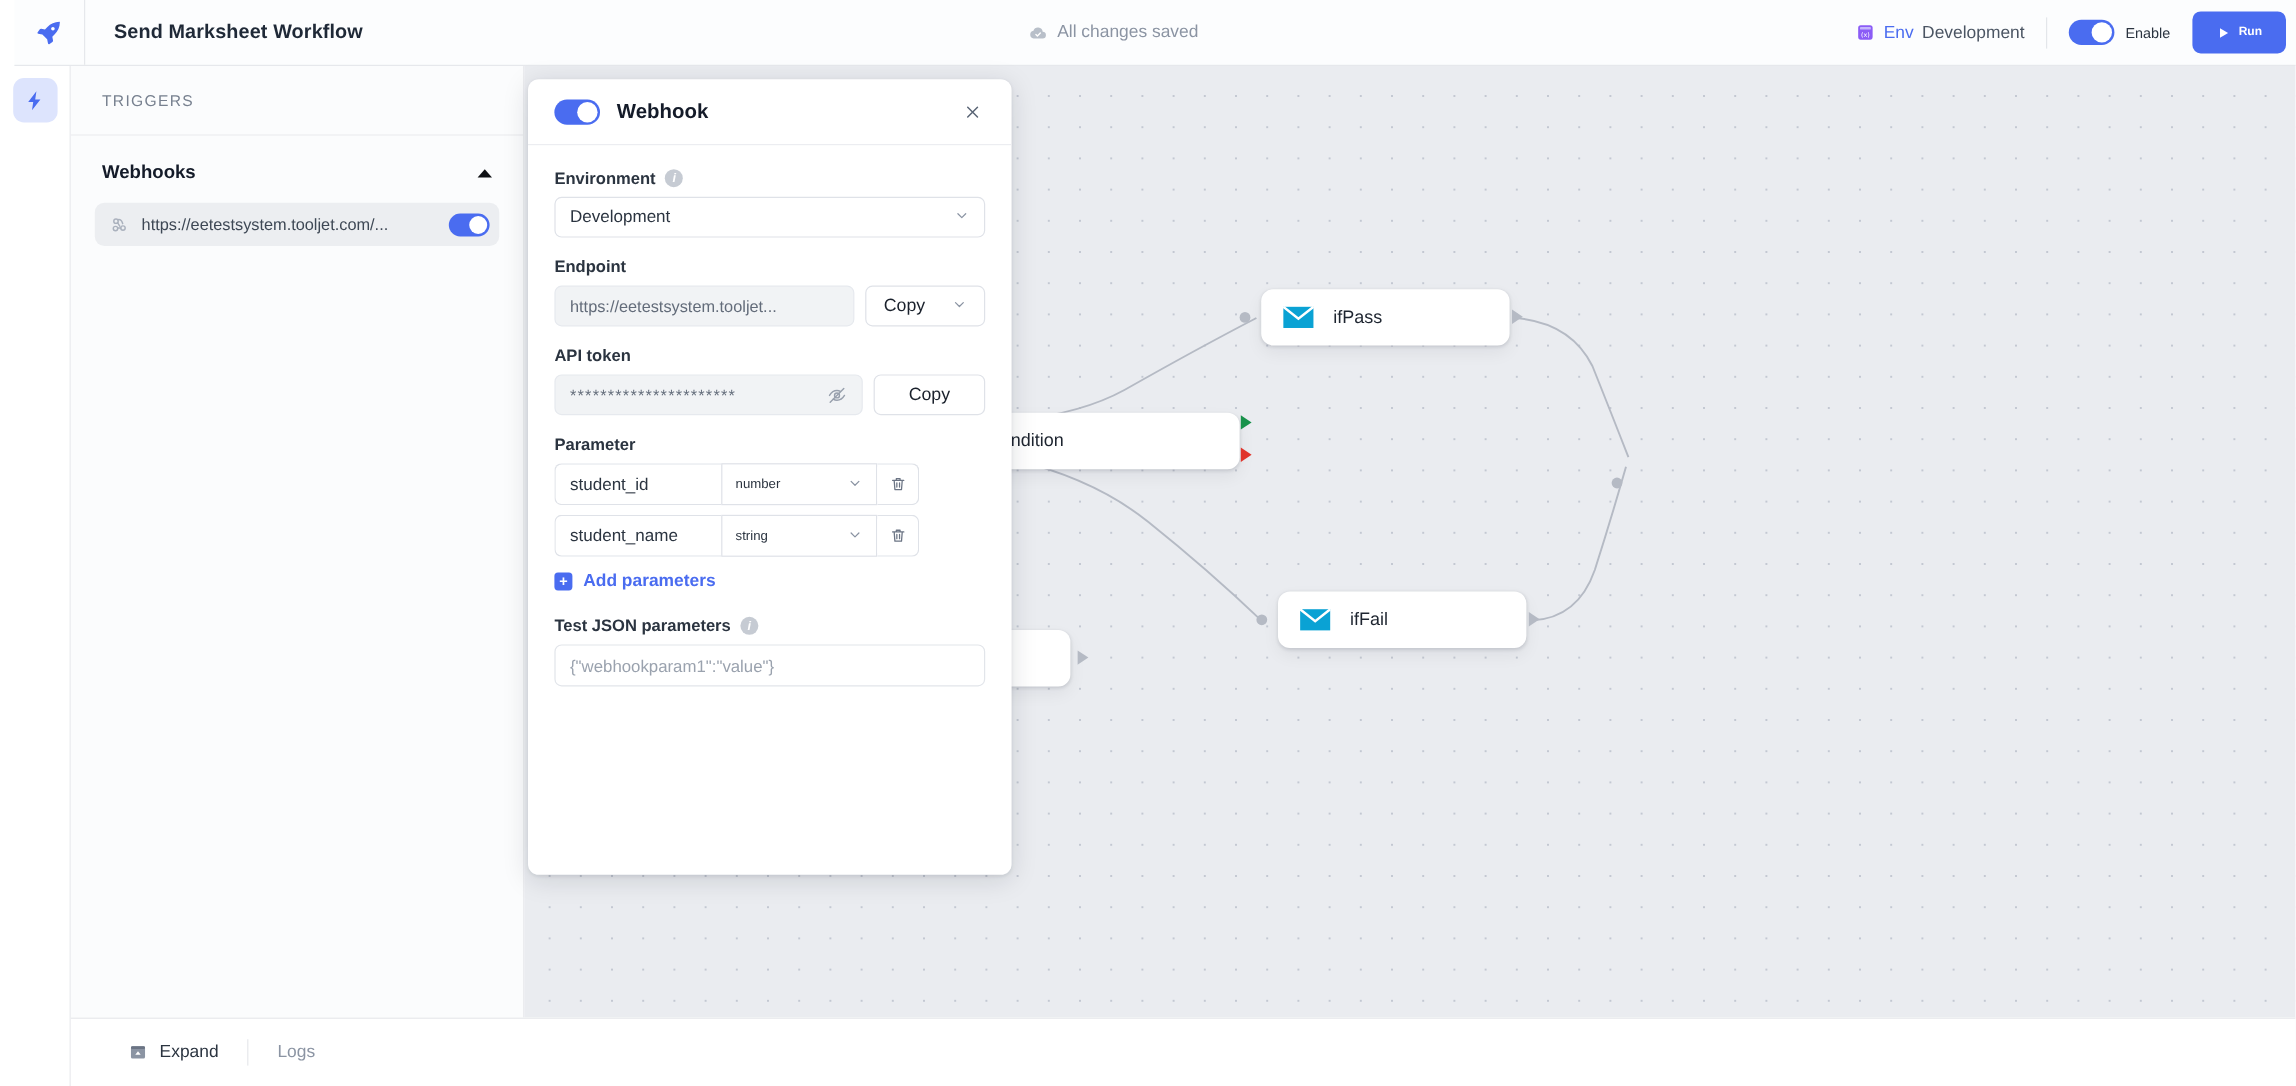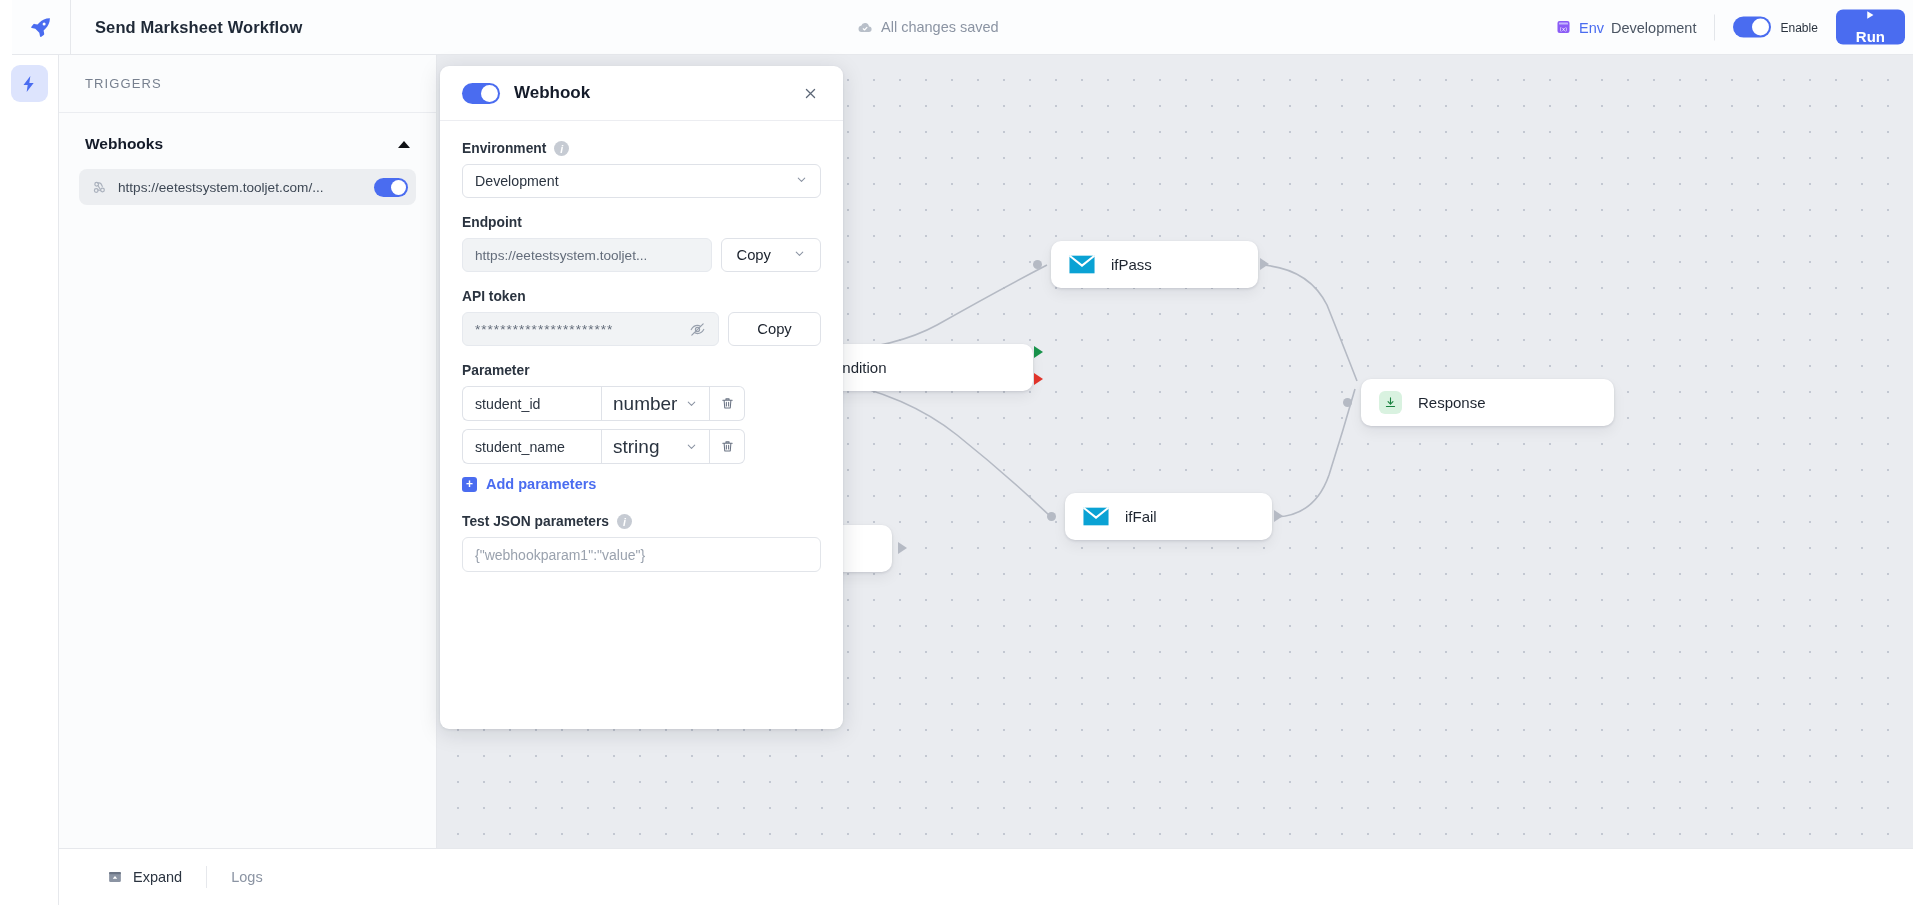--- a/index.html
+++ b/index.html
@@ -38,22 +38,22 @@
   }
   .env-group { display: flex; align-items: center; gap: 7px; padding-right: 18px; }
   .env-label { font-size: 14.5px; color: #4a6cf0; }
   .env-value { font-size: 14.5px; color: #4b5563; }
   .divider-v { width: 1px; height: 26px; background: #e3e6ea; }
   .enable-group { display: flex; align-items: center; gap: 9px; padding: 0 18px; }
   .enable-label { font-size: 12px; color: #2b3440; }
   .run-btn {
     display: flex; align-items: center; gap: 7px;
     background: #4a6cf0; color: #fff; border: none; border-radius: 7px;
-    padding: 0 20px; height: 35px; font-size: 15px; font-weight: 600;
-    font-family: "Liberation Sans", sans-serif; cursor: pointer; flex-direction: column;
+    padding: 0 20px; height: 35px; font-size: 10px; font-weight: 600;
+    font-family: "Liberation Sans", sans-serif; cursor: pointer;
   }
 
   
   .tgl {
     width: 34px; height: 19px; border-radius: 10px; background: #4a6cf0;
     position: relative; flex: none; cursor: pointer;
   }
   .tgl::after {
     content: ""; position: absolute; top: 2px; right: 2px;
     width: 15px; height: 15px; border-radius: 50%; background: #fff;
@@ -163,22 +163,22 @@
   }
   .copy-btn.plain { gap: 0; min-width: 93px; }
   .eye-btn { margin-left: auto; cursor: pointer; display: flex; }
   .param-row { display: flex; margin-bottom: 8px; }
   .p-name {
     width: 139px; height: 35px; border: 1px solid #dfe2e8; border-right: none;
     border-radius: 6px 0 0 6px; background: #fff; display: flex; align-items: center;
     padding: 0 12px; font-size: 14.2px; color: #2b3440;
   }
   .p-type {
-    width: 109px; height: 35px; border: 1px solid #dfe2e8; background: #fff;
-    display: flex; align-items: center; padding: 0 11px; font-size: 19px; color: #2b3440;
+    width: 130px; height: 35px; border: 1px solid #dfe2e8; background: #fff;
+    display: flex; align-items: center; padding: 0 11px; font-size: 11px; color: #2b3440;
     cursor: pointer;
   }
   .p-type .chev { margin-left: auto; }
   .p-del {
     width: 35px; height: 35px; border: 1px solid #dfe2e8; border-left: none;
     border-radius: 0 6px 6px 0; background: #fff;
     display: flex; align-items: center; justify-content: center; cursor: pointer;
   }
   .add-param {
     display: flex; align-items: center; gap: 9px; margin-top: 12px;
@@ -328,32 +328,20 @@
     <div class="node" style="left:628px; top:438px; width:207px;">
       <svg class="mail-ic" viewBox="0 0 28 20">
         <rect x="0.5" y="0.5" width="27" height="19" fill="#0aa2d4"></rect>
         <path d="M0.5 0.5 L14 11.2 L27.5 0.5" fill="none" stroke="#ffffff" stroke-width="2.2"></path>
       </svg>
       <span class="node-label">ifFail</span>
     </div>
     <div class="tri grey" style="left:837px; top:455px;"></div>
 
     <div class="dot-handle" style="left:906px; top:343px;"></div>
-    <div class="node" style="left:924px; top:324px; width:253px;">
-      <span style="width:23px;height:23px;border-radius:6px;background:#d9f2e0;display:flex;align-items:center;justify-content:center;flex:none;">
-        <svg width="13" height="13" viewBox="0 0 24 24">
-          <g fill="none" stroke="#17803d" stroke-width="2" stroke-linecap="round" stroke-linejoin="round">
-            <path d="M12 3.5v11"></path>
-              <path d="M7.5 10.5 12 15l4.5-4.5"></path>
-              <path d="M4.5 19.5h15"></path>
-          </g>
-        </svg>
-      </span>
-      <span class="node-label">Response</span>
-    </div>
 
   </div>
 
   <div class="panel">
     <div class="panel-head">
       <div class="tgl lg"></div>
       <span class="panel-title">Webhook</span>
       <span class="x-btn">
         <svg width="15" height="15" viewBox="0 0 24 24">
             <g stroke="#5b6676" stroke-width="2" stroke-linecap="round">

